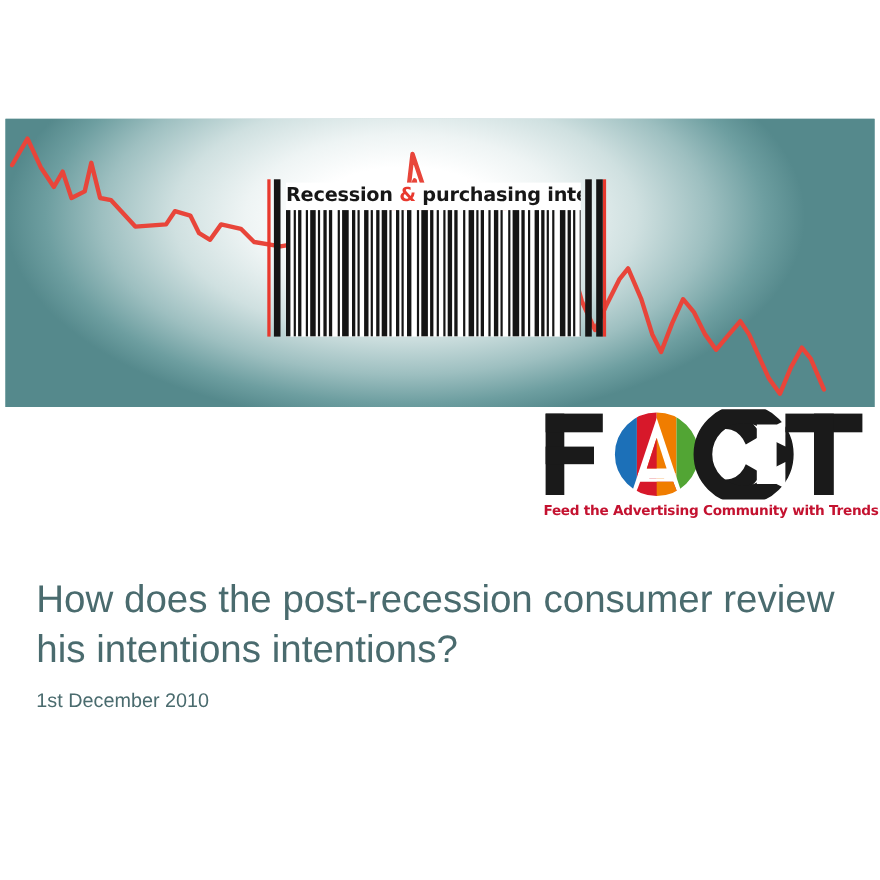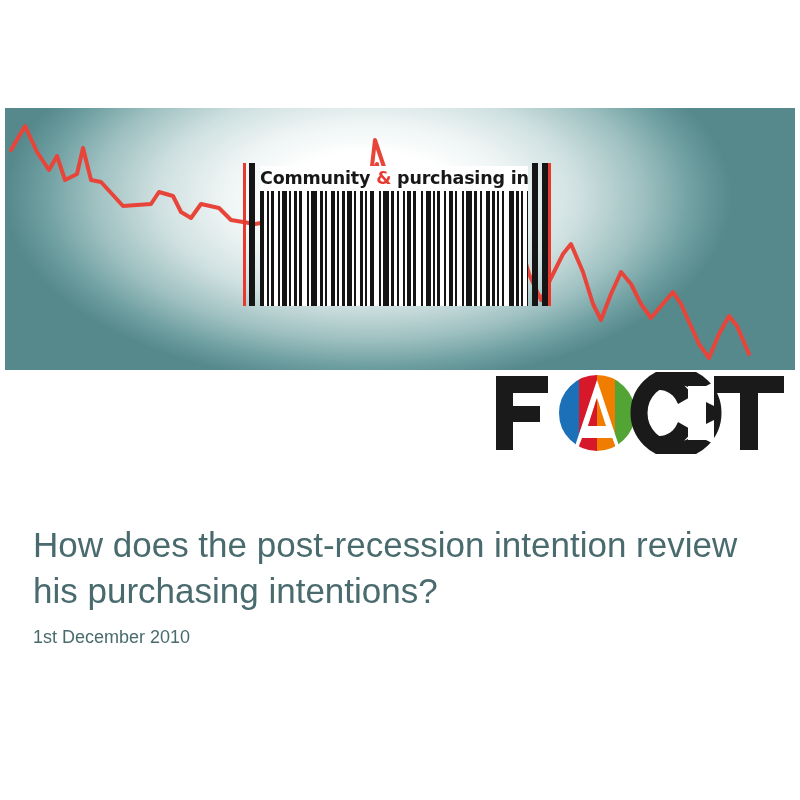--- a/index.html
+++ b/index.html
@@ -166,21 +166,21 @@
               714,226 724,208 732,218 744,246"></polyline>
   </svg>
 </div>
 
 <div id="barcode">
   <div class="bc-red" id="bc-red-left"></div>
   <div class="bc-red" id="bc-red-right"></div>
   <div class="bc-guard" id="bc-guard-left"></div>
   <div class="bc-guard" id="bc-guard-right1"></div>
   <div class="bc-guard" id="bc-guard-right2"></div>
-  <div id="bc-label"><span>Community </span><span class="amp">&amp;</span><span> purchasing intention</span></div>
+  <div id="bc-label"><span>Recession </span><span class="amp">&amp;</span><span> purchasing intention</span></div>
   <div id="bc-bars">
       <span style="left: 0px; width: 4px; background: rgb(21, 21, 21);"></span>
       <span style="left: 7px; width: 2px; background: rgb(21, 21, 21);"></span>
       <span style="left: 11px; width: 3px; background: rgb(21, 21, 21);"></span>
       <span style="left: 18px; width: 2px; background: rgb(21, 21, 21);"></span>
       <span style="left: 22px; width: 5px; background: rgb(21, 21, 21);"></span>
       <span style="left: 29px; width: 2px; background: rgb(21, 21, 21);"></span>
       <span style="left: 34px; width: 3px; background: rgb(21, 21, 21);"></span>
       <span style="left: 39px; width: 3px; background: rgb(21, 21, 21);"></span>
       <span style="left: 47px; width: 2px; background: rgb(21, 21, 21);"></span>
@@ -261,16 +261,17 @@
       <path d="M196 14 L214 14 L214 68 L196 68 Z" fill="#ffffff"></path>
       <path d="M198 22 L222 10 L222 34 Z" fill="#ffffff"></path>
       <path d="M198 60 L222 48 L222 72 Z" fill="#ffffff"></path>
     </g>
 
     <g>
       <rect x="222" y="4" width="70" height="17" fill="#1a1a1a"></rect>
       <rect x="248" y="4" width="18" height="74" fill="#1a1a1a"></rect>
     </g>
   </svg>
+  <div id="logo-tagline">Feed the Advertising Community with Trends</div>
 </div>
 
-<div id="title">How does the post-recession intention review his purchasing intentions?</div>
+<div id="title">How does the post-recession consumer review his intentions intentions?</div>
 <div id="subtitle">1st December 2010</div>
 
 </body></html>

